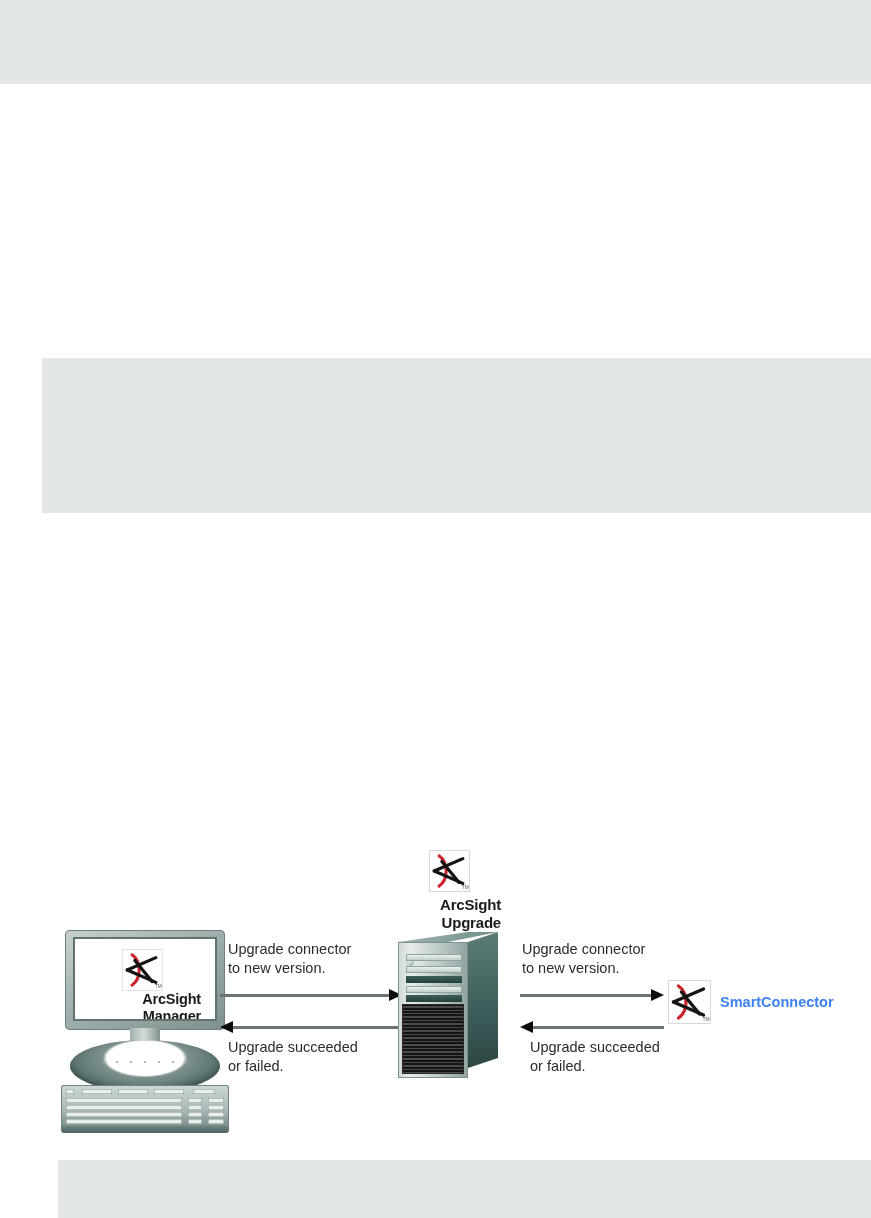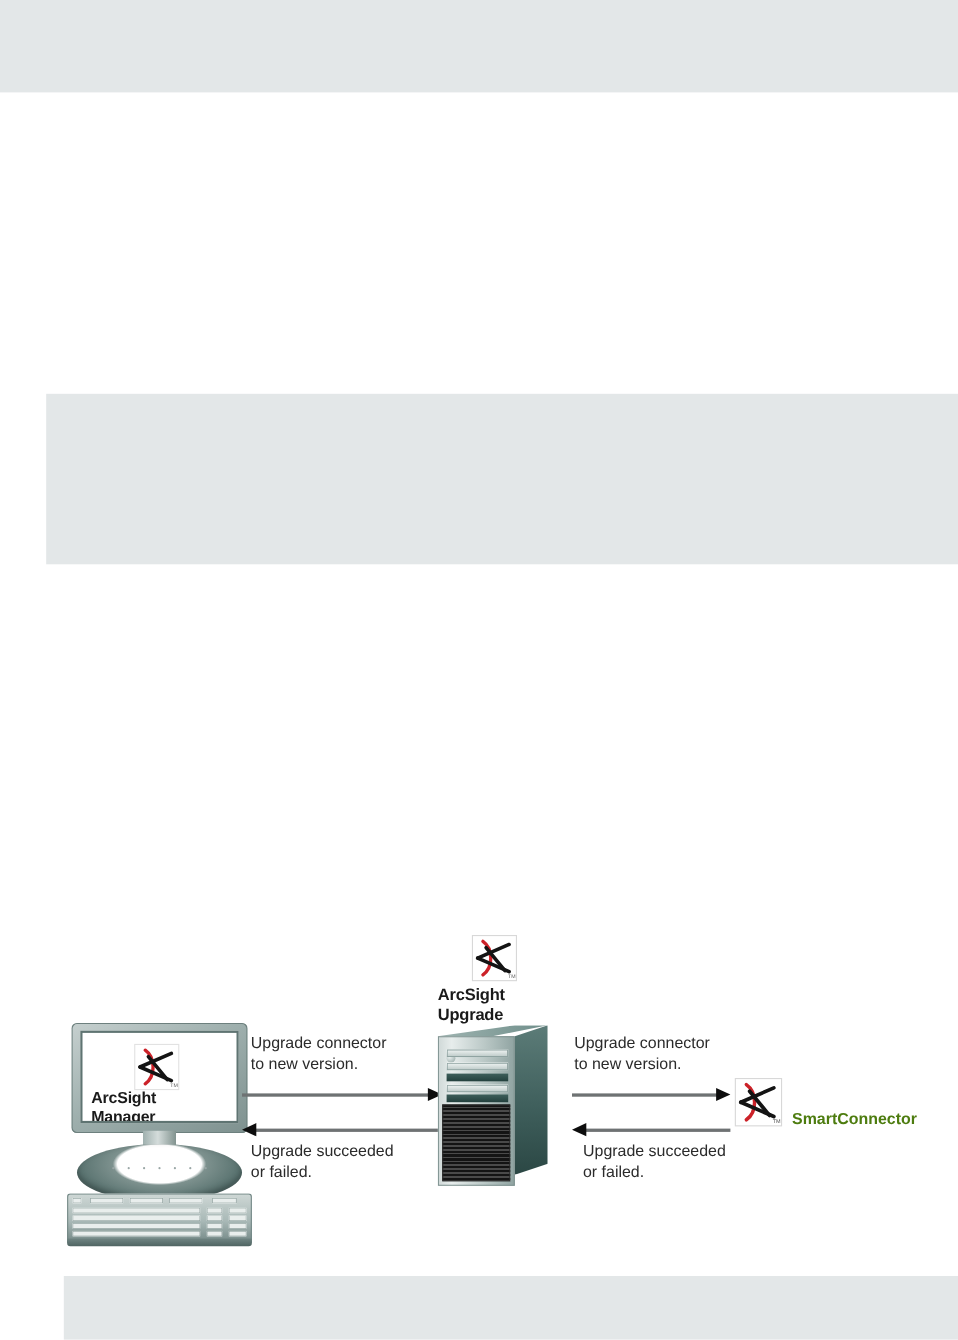--- a/index.html
+++ b/index.html
@@ -41,21 +41,21 @@
     border: 1px solid #d8d8d8;
     box-sizing: border-box;
   }
   .logo-box svg { display: block; width: 100%; height: 100%; }
 
   
   .node-label {
     position: absolute;
     font-weight: bold;
     color: #1a1a1a;
-    text-align: left;
+    text-align: right;
     line-height: 1.18;
     letter-spacing: -0.2px;
   }
 
   
   .caption {
     position: absolute;
     font-size: 14.5px;
     line-height: 1.30;
     color: #2b2b2b;
@@ -160,21 +160,21 @@
     background: radial-gradient(circle at 35% 35%, #eef3f2, #8fa3a1);
   }
   .grille {
     position: absolute; left: 4px; top: 62px; width: 62px; height: 70px;
     background: repeating-linear-gradient(180deg,#141414 0 2px, #4a4a4a 2px 3.5px);
     box-shadow: inset 0 0 0 1px #2a2a2a;
   }
 
   
   #sc-logo { left: 668px; top: 150px; width: 43px; height: 44px; }
-  #sc-label { position: absolute; left: 720px; top: 180px; font-size: 14.5px; font-weight: bold; color: #4d7c0f; white-space: nowrap; }
+  #sc-label { position: absolute; left: 720px; top: 164px; font-size: 14.5px; font-weight: bold; color: #3b82f6; white-space: nowrap; }
 
   
   #mgr-logo { left: 429px; top: 20px; width: 41px; height: 42px; }
   #mgr-label { left: 398px; top: 66px; width: 103px; font-size: 15px; }
 
   
   #console-logo { left: 47px; top: 10px; width: 41px; height: 42px; border-color: #e2e2e2; }
   #console-label { left: 8px; top: 52px; width: 118px; font-size: 14.5px; }
 </style>
 </head>

